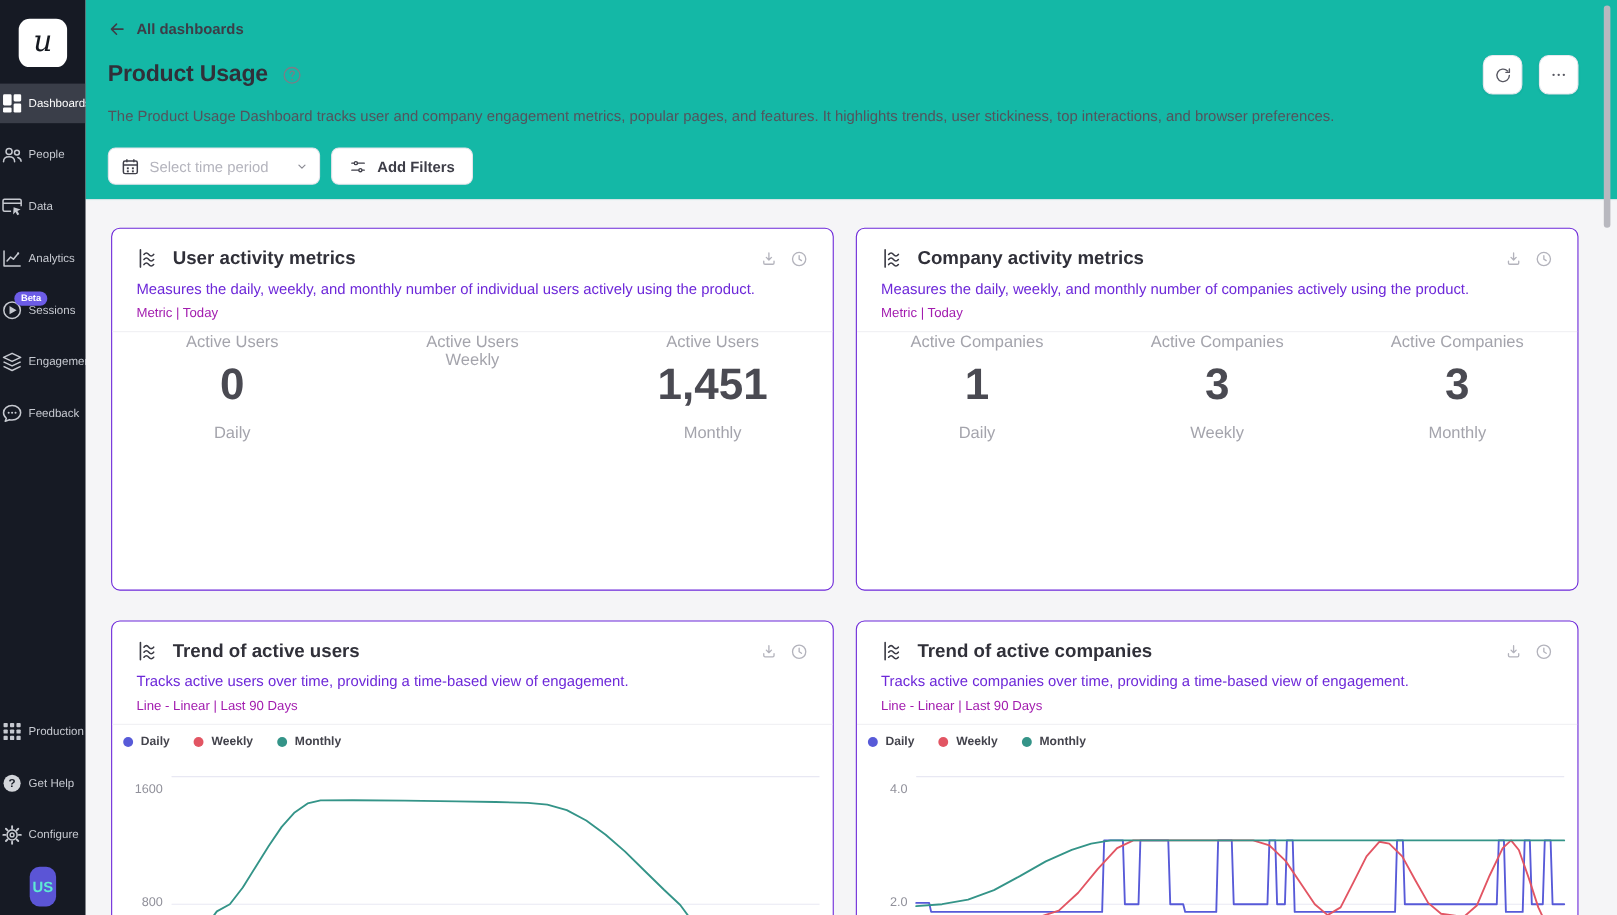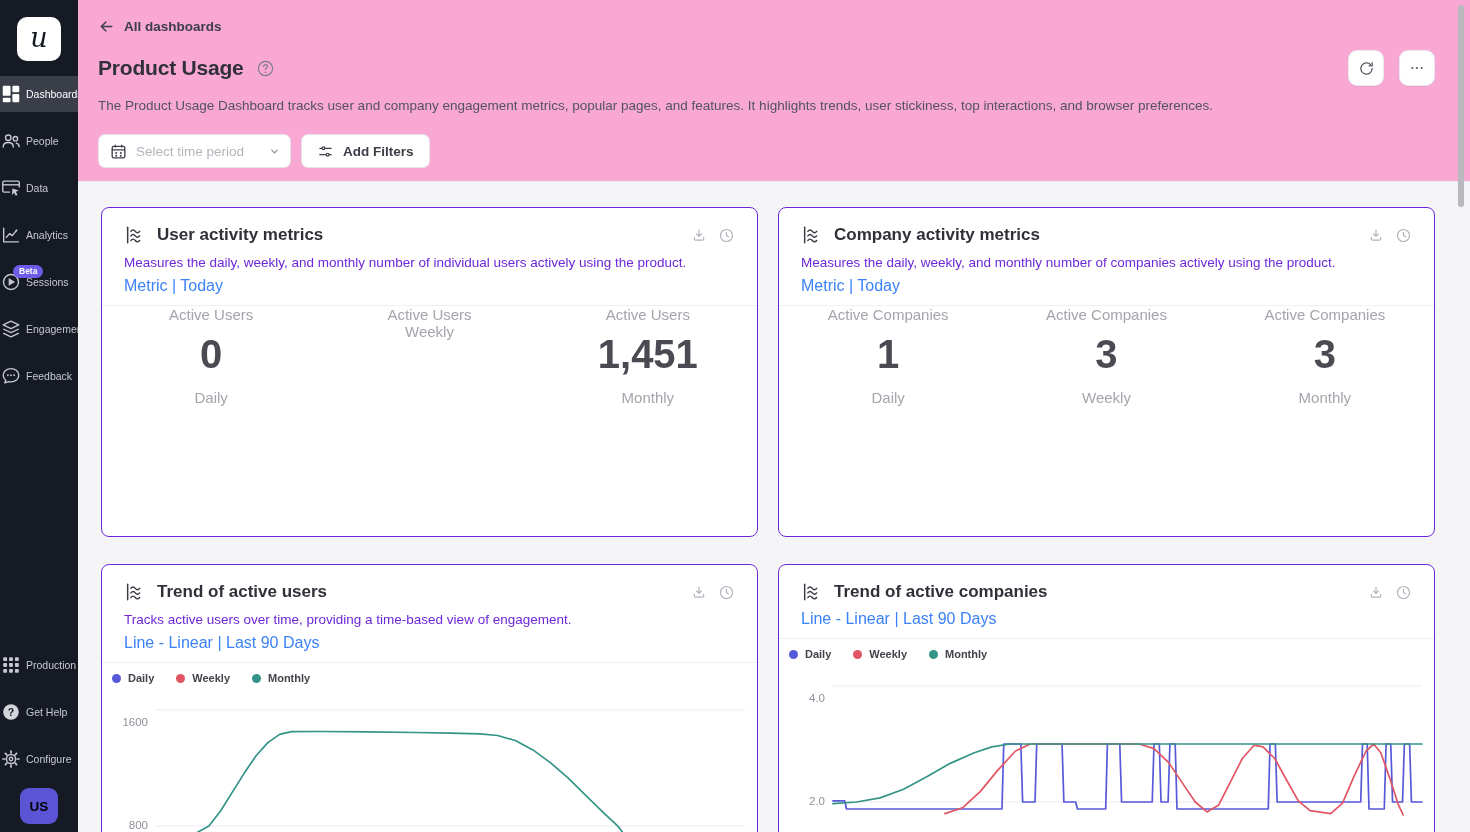--- a/index.html
+++ b/index.html
@@ -12,25 +12,25 @@
   .logo { width:44px; height:44px; background:#ffffff; border-radius:10px; margin:17px 0 15px; display:flex; align-items:center; justify-content:center; cursor:pointer; }
   .logo-u { font-family:"DejaVu Serif","Liberation Serif",serif; font-style:italic; font-size:27px; color:#14181f; line-height:1; padding-bottom:4px; }
   .nav { width:100%; display:flex; flex-direction:column; align-items:center; flex:1; }
   .nav-item { width:100%; padding:7px 0; margin-bottom:11px; display:flex; flex-direction:row; align-items:center; gap:4px; cursor:pointer; }
   .nav-item.active { background:#3a3e49; }
   .nav-label { font-size:10.5px; color:#c6c9d0; }
   .nav-item.active .nav-label { color:#ffffff; }
   .nav-icon { position:relative; height:22px; display:flex; align-items:center; justify-content:center; }
   .badge { position:absolute; top:-6px; left:13px; color:#fff; font-size:8.5px; font-weight:bold; padding:2px 6px; border-radius:8px; line-height:1; }
   .flex-spacer { flex:1; }
-  .avatar { width:38px; height:36px; border-radius:9px; color:#000000; font-size:13.5px; font-weight:bold; display:flex; align-items:center; justify-content:center; margin-bottom:8px; cursor:pointer; }
+  .avatar { width:24px; height:36px; border-radius:9px; color:#5eead4; font-size:13.5px; font-weight:bold; display:flex; align-items:center; justify-content:center; margin-bottom:8px; cursor:pointer; }
 
   
   .main { flex:1; position:relative; display:flex; flex-direction:column; background:#ffffff; }
-  .page-header { background:#f9a8d4; padding:18px 35px 13px 20px; border-bottom:1px solid #e9e9ee; }
+  .page-header { background:#14b8a6; padding:18px 35px 13px 20px; border-bottom:1px solid #e9e9ee; }
   .breadcrumb-row { display:flex; align-items:center; gap:9px; }
   .breadcrumb-link { font-size:13.5px; font-weight:600; color:#3d3d47; text-decoration:none; cursor:pointer; }
   .title-row { display:flex; align-items:center; justify-content:space-between; margin-top:15px; }
   .title-left { display:flex; align-items:center; gap:12px; }
   .page-title { font-size:21px; font-weight:700; color:#303039; letter-spacing:-0.2px; }
   .help-icon { display:flex; cursor:pointer; }
   .title-actions { display:flex; gap:15px; }
   .icon-btn { width:36px; height:36px; background:#fff; border:1px solid #e8e8ee; border-radius:9px; box-shadow:0 1px 2px rgba(20,20,40,.05); display:flex; align-items:center; justify-content:center; cursor:pointer; }
   .page-desc { margin-top:12px; font-size:13.5px; color:#53535c; }
   .filter-row { display:flex; gap:10px; margin-top:21px; }
@@ -40,21 +40,21 @@
 
   .content { flex:1; background:#f5f5f7; padding:25px 35px 0 23px; overflow:hidden; }
   .grid { display:grid; grid-template-columns:1fr 1fr; gap:27px 20px; }
   .card { background:#fff; border:1px solid #6d28d9; border-radius:8px; height:330px; overflow:hidden; }
   .card-head { padding:16px 22px 0 22px; }
   .card-title-row { display:flex; align-items:center; gap:11px; }
   .card-title { font-size:17px; font-weight:600; color:#303039; flex:1; }
   .card-actions { display:flex; gap:11px; align-items:center; }
   .card-actions span { cursor:pointer; display:flex; }
   .card-desc { margin-top:9px; font-size:13.5px; color:#6d28d9; }
-  .card-meta { margin-top:7px; font-size:16px; color:#3b82f6; }
+  .card-meta { margin-top:7px; font-size:12px; color:#a21caf; }
   .card-divider { height:1px; background:#f0f0f3; margin-top:10px; }
 
   .metrics-row { display:flex; }
   .metric { flex:1; text-align:center; }
   .metric-label, .metric-period { font-size:15px; color:#a4a4ac; }
   .metric-value { font-size:40px; font-weight:600; color:#4a4a52; margin:9px 0 12px; }
 
   .legend { display:flex; gap:22px; align-items:center; padding:9px 22px 0 10px; }
   .legend-item { display:flex; align-items:center; gap:7px; cursor:pointer; }
   .dot { width:9px; height:9px; border-radius:50%; }
@@ -494,20 +494,21 @@
                 <span>
                     <svg width="17" height="17" viewBox="0 0 24 24">
                       <g fill="none" stroke="#b3b3bc" stroke-width="1.7">
                         <circle cx="12" cy="12" r="8.5"></circle>
                         <path d="M12 7.5V12l3 2" stroke-linecap="round"></path>
                       </g>
                     </svg>
                   </span>
               </div>
             </div>
+            <p class="card-desc">Tracks active companies over time, providing a time-based view of engagement.</p>
             <p class="card-meta">Line - Linear | Last 90 Days</p>
           </div>
           <div class="card-divider"></div>
           <div class="legend">
             <span class="legend-item">
               <span class="dot" style="background-color: rgb(87, 90, 216);"></span>
               <span class="legend-label">Daily</span>
             </span>
             <span class="legend-item">
               <span class="dot" style="background-color: rgb(226, 85, 99);"></span>

